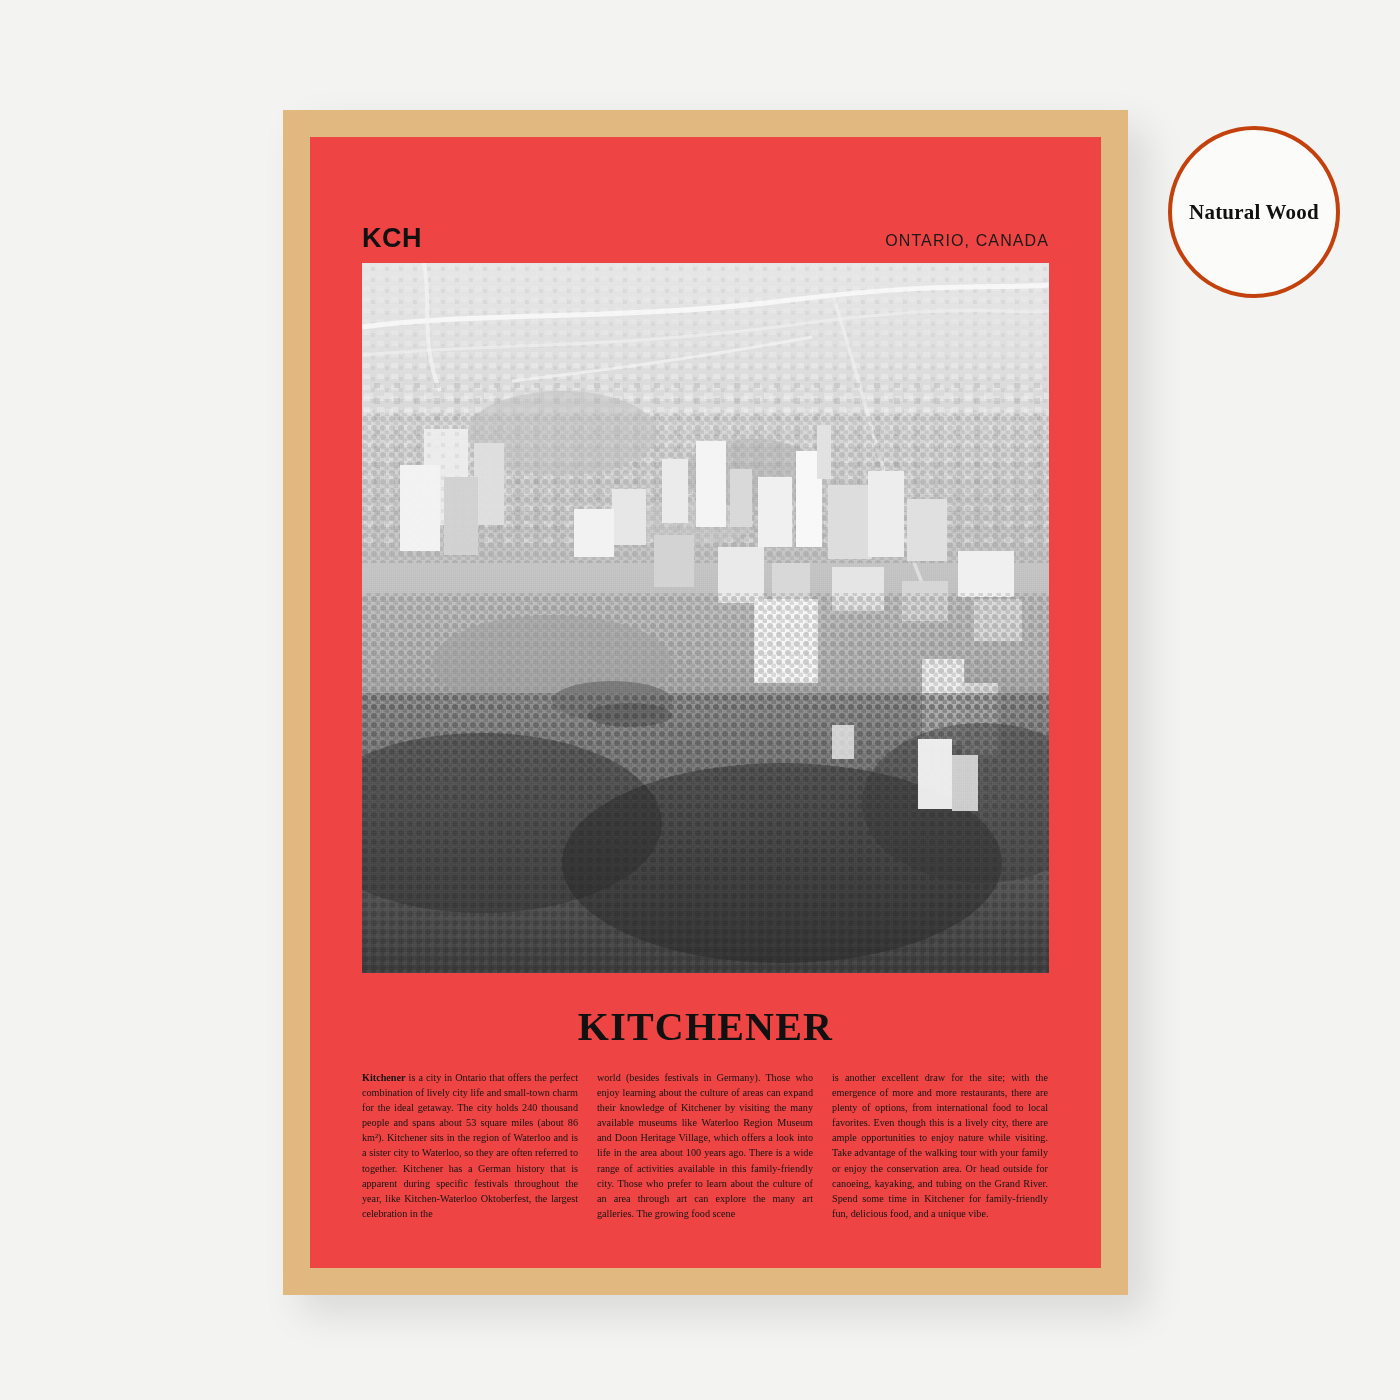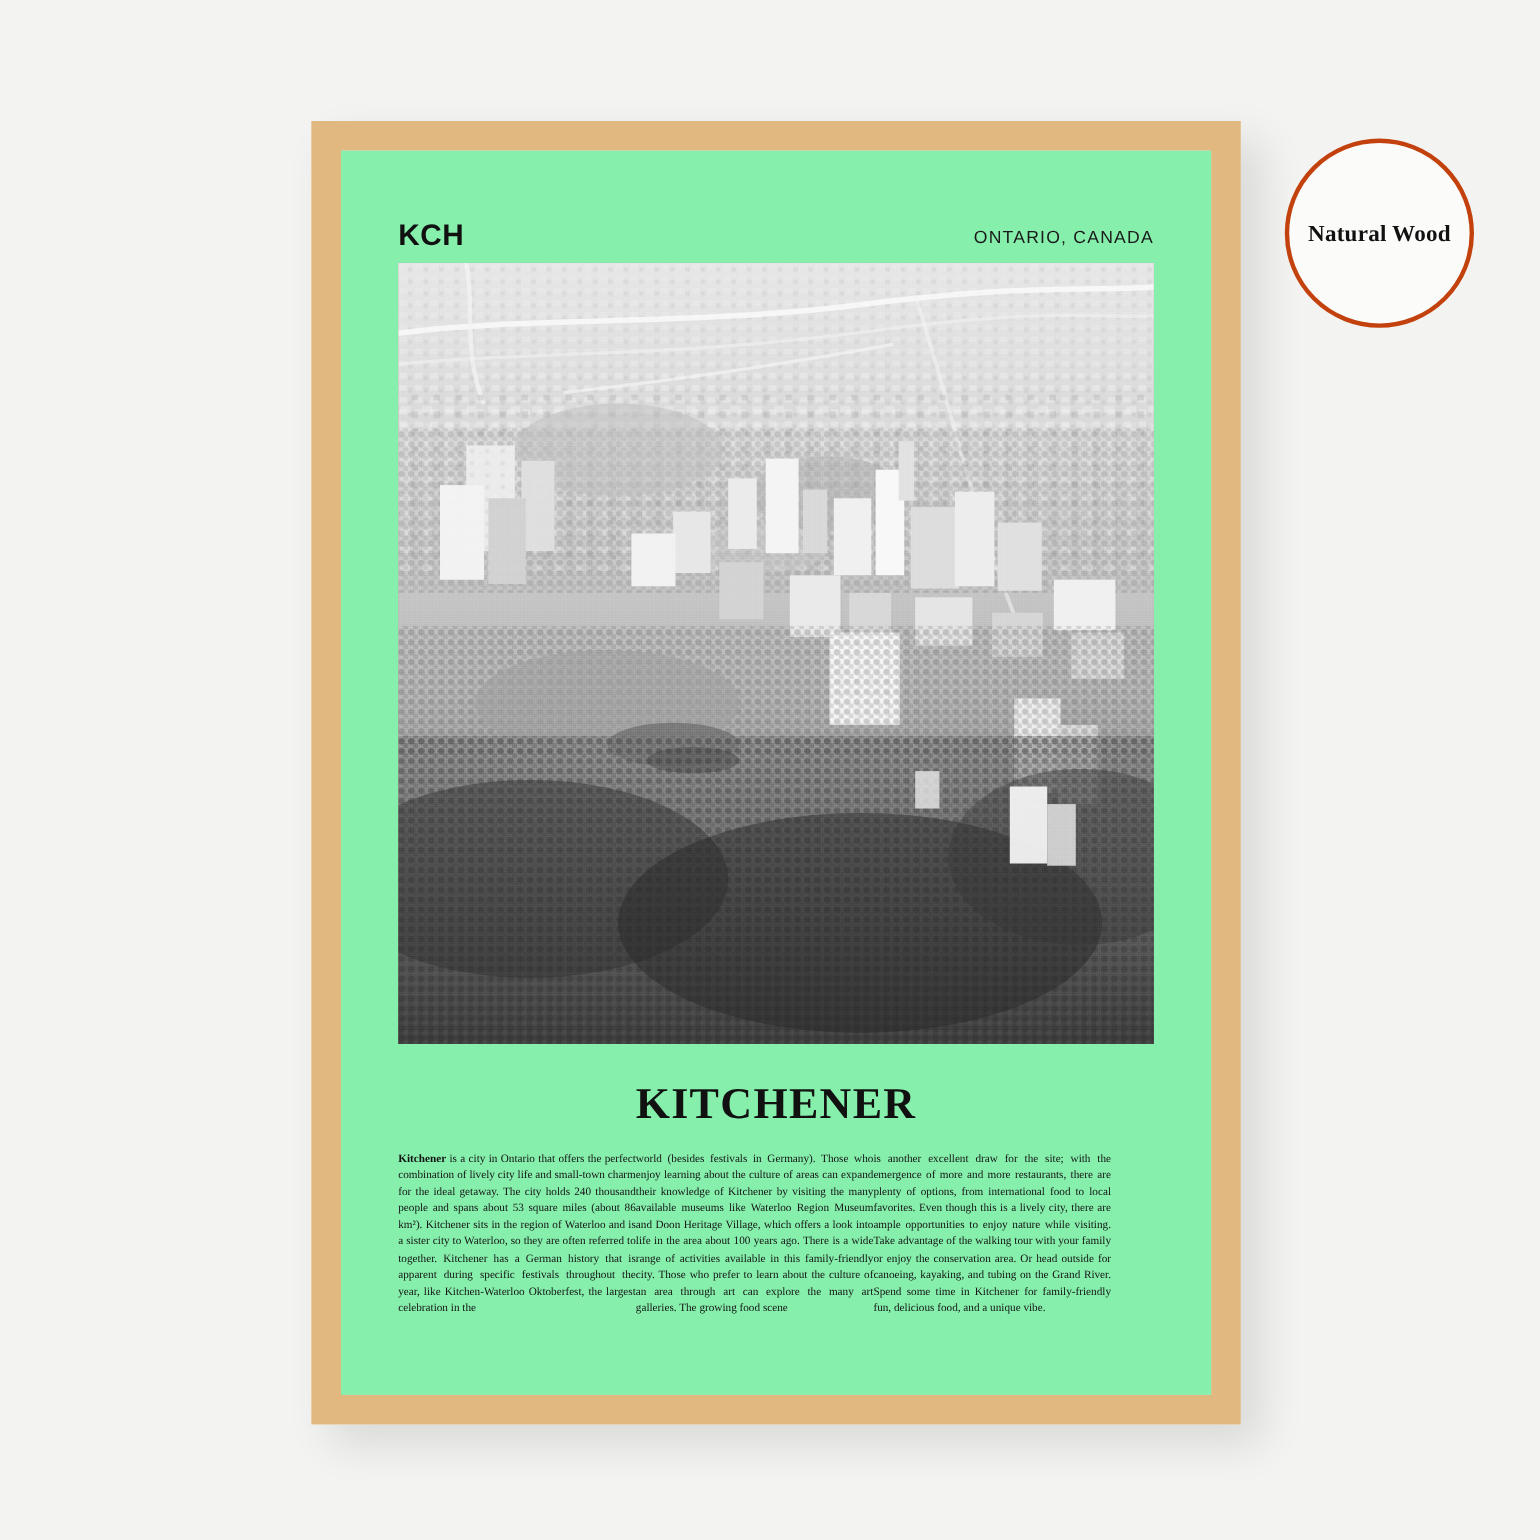--- a/index.html
+++ b/index.html
@@ -47,22 +47,22 @@
     width: 791px; height: 1131px;
     background: #ffffff;
     box-shadow: inset 0 0 0 1px rgba(0,0,0,0.12), inset 3px 3px 9px rgba(0,0,0,0.10);
   }
 
   
   #poster {
     position: absolute;
     left: 310px; top: 137px;
     width: 791px; height: 1131px;
-    background: #86efac;
-    padding: 64px 52px 40px 52px;
+    background: #ef4444;
+    padding: 88px 52px 40px 52px;
   }
   #poster-head {
     display: flex;
     align-items: flex-end;
     justify-content: space-between;
     border-bottom: none;
     padding-bottom: 5px;
   }
   #poster-code {
     font-family: "Liberation Sans", sans-serif;
@@ -119,20 +119,21 @@
     font-weight: bold;
     font-size: 40px;
     letter-spacing: 1.2px;
     color: #111;
   }
 
   
   #poster-body {
     margin-top: 20px;
     display: flex;
+    gap: 19px;
   }
   .col {
     width: 216px;
     font-family: "Liberation Serif", serif;
     font-size: 10.2px;
     line-height: 1.48;
     text-align: justify;
     color: #141414;
     hyphens: auto;
   }

